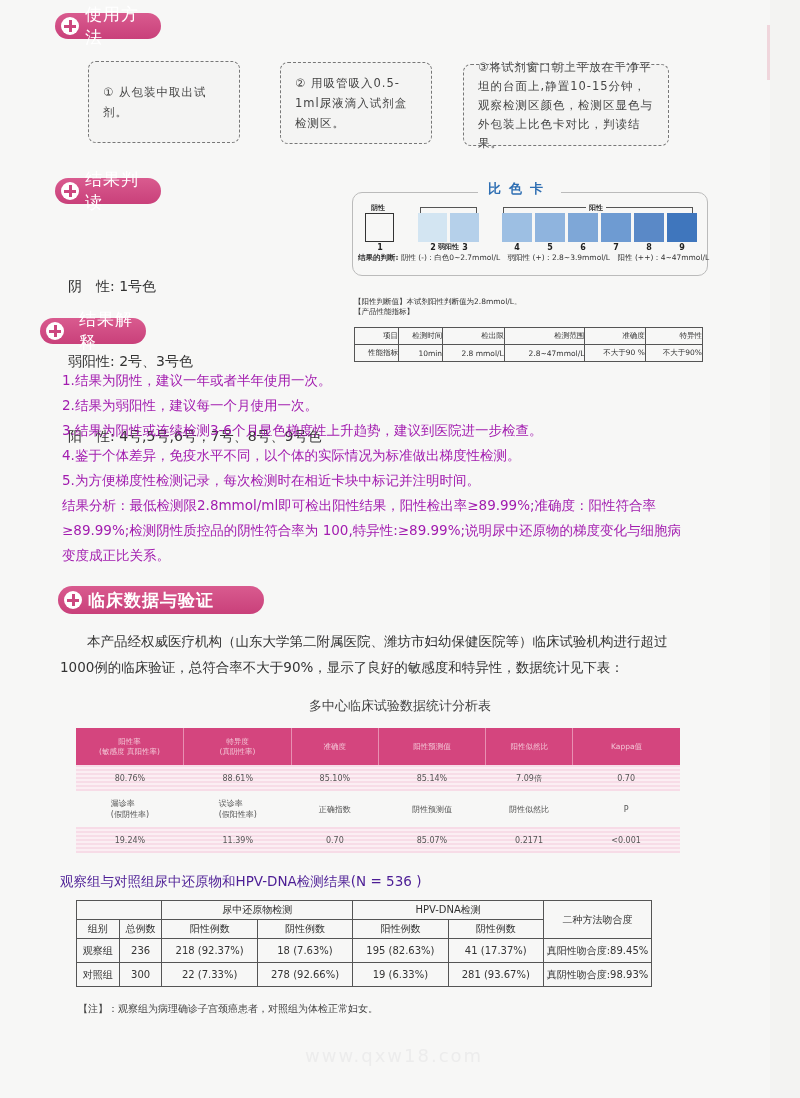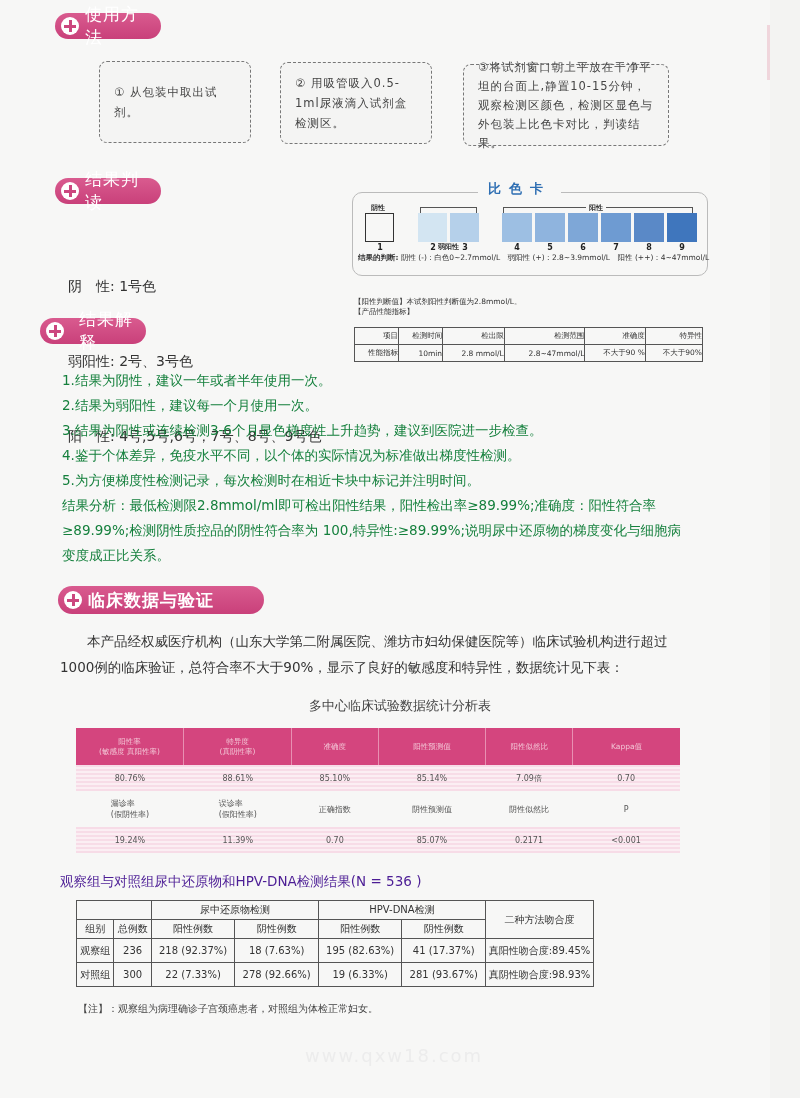--- a/index.html
+++ b/index.html
@@ -69,21 +69,21 @@
   .bracket-label { position: absolute; font-size: 7px; background: #f7f7f6; padding: 0 3px; color: #333; font-weight: bold; }
   .card-judge { position: absolute; left: 358px; top: 253px; font-size: 7.5px; color: #333; white-space: nowrap; }
 
   .perf-note { position: absolute; left: 354px; top: 297px; font-size: 7.5px; color: #333; line-height: 10px; }
   table.perf {
     position: absolute; left: 354px; top: 327px; width: 349px;
     border-collapse: collapse; font-size: 7.5px; color: #333;
   }
   table.perf td { border: 1px solid #555; text-align: right; height: 17px; }
 
-  .explain { position: absolute; left: 62px; top: 368px; width: 620px; font-size: 13.5px; line-height: 25px; color: #15803d; }
+  .explain { position: absolute; left: 62px; top: 368px; width: 620px; font-size: 13.5px; line-height: 25px; color: #a21caf; }
 
   .clinical-intro { position: absolute; left: 60px; top: 628px; width: 640px; font-size: 13.5px; line-height: 26px; color: #333; }
   .stats-title { position: absolute; left: 0; width: 800px; top: 697px; text-align: center; font-size: 13px; color: #444; }
 
   
   .pink-table { position: absolute; left: 76px; top: 728px; width: 604px; }
   .pink-head { display: flex; height: 37px; background: #d4457e; }
   .pink-head > div {
     flex: 1; color: #f3c6d6; font-size: 7.5px; text-align: center;
     display: flex; align-items: center; justify-content: center; line-height: 10px;
@@ -93,21 +93,21 @@
   .pink-row { display: flex; height: 26px; }
   .pink-row.band { background: repeating-linear-gradient(180deg, #f7dce7 0px, #f7dce7 2px, #fbeef3 2px, #fbeef3 4px); }
   .pink-row.plain { background: #f7f7f6; height: 36px; }
   .pink-row > div {
     flex: 1; font-size: 8px; color: #555; text-align: left;
     display: flex; align-items: center; justify-content: center; line-height: 11px;
   }
 
   .hpv-title { position: absolute; left: 60px; top: 873px; font-size: 13.5px; color: #4c1d95; }
   table.hpv {
-    position: absolute; left: 76px; top: 900px; width: 518px;
+    position: absolute; left: 76px; top: 900px; width: 576px;
     border-collapse: collapse; font-size: 10px; color: #333;
   }
   table.hpv td { border: 1px solid #555; text-align: center; height: 19px; }
   table.hpv tr.data td { height: 24px; }
 
   .note { position: absolute; left: 78px; top: 1002px; font-family: "DejaVu Serif", "Liberation Serif", serif; font-size: 10px; color: #444; }
   .watermark { position: absolute; left: 305px; top: 1045px; font-size: 18px; color: #ececec; letter-spacing: 2px; }
   .right-edge { position: absolute; left: 770px; top: 0; width: 30px; height: 1098px; background: #f3f3f2; }
   .pink-streak { position: absolute; left: 767px; top: 25px; width: 3px; height: 55px; background: #f0d6dc; }
 </style>
@@ -115,21 +115,21 @@
 <body>
 
 <div class="right-edge"></div>
 <div class="pink-streak"></div>
 
 <div class="pill" style="left:55px; top:13px; width:106px;">
   <span class="plus"></span>
   <span>使用方法</span>
 </div>
 
-<div class="step" style="left:99px; top:61px; width:152px; height:82px; ">
+<div class="step" style="left:88px; top:61px; width:152px; height:82px; ">
   <span>① 从包装中取出试剂。</span>
 </div>
 <div class="step" style="left:280px; top:62px; width:152px; height:82px;align-items:center;">
   <span>② 用吸管吸入0.5-1ml尿液滴入试剂盒检测区。</span>
 </div>
 <div class="step" style="left:463px; top:64px; width:206px; height:82px; line-height:19px;">
   <span>③将试剂窗口朝上平放在干净平坦的台面上,静置10-15分钟，观察检测区颜色，检测区显色与外包装上比色卡对比，判读结果。</span>
 </div>
 
 <div class="pill" style="left:55px; top:178px; width:106px;">

